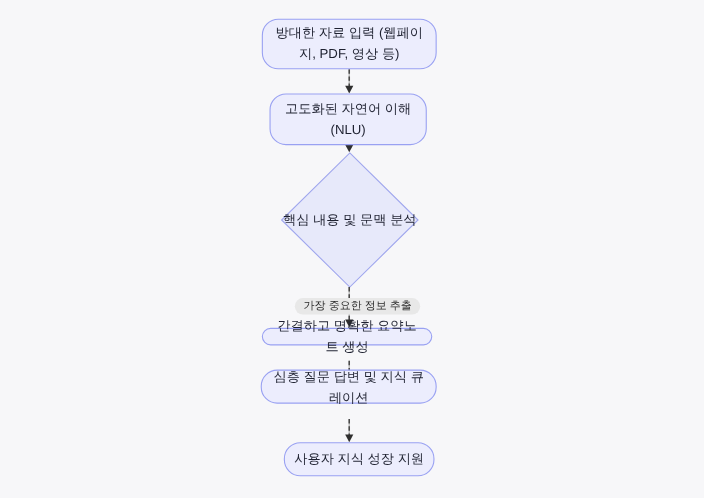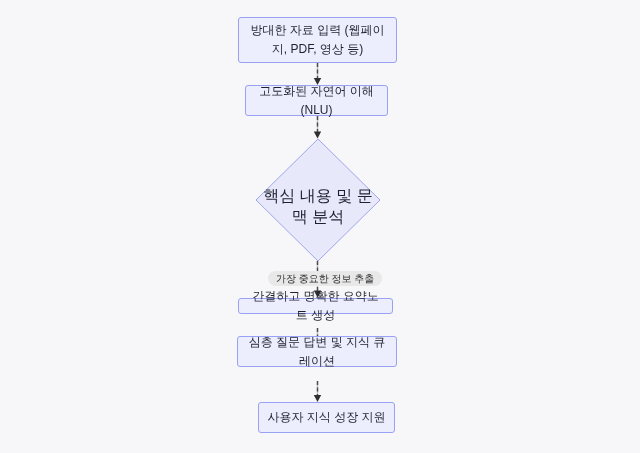--- a/index.html
+++ b/index.html
@@ -50,38 +50,38 @@
   .diamond{
     fill:var(--diamond-fill);
     stroke:var(--diamond-border);
     stroke-width:1;
   }
   .node{
     position:absolute;
     box-sizing:border-box;
     background:var(--node-fill);
     border:1px solid var(--node-border);
-    border-radius:3px;
+    border-radius:15px;
     display:flex;
     align-items:center;
     justify-content:center;
     text-align:center;
     color:var(--text-color);
     font-size:12px;
     line-height:1.55;
     padding:2px 8px;
   }
   .diamond-label{
     position:absolute;
     display:flex;
-    align-items:flex-start;
+    align-items:center;
     justify-content:center;
     text-align:center;
     color:var(--text-color);
-    font-size:16px;
+    font-size:12px;
     background:transparent;
     border:none;
     padding:0;
   }
   .edge-label{
     position:absolute;
     box-sizing:border-box;
     background:var(--label-bg);
     color:var(--label-text);
     font-size:10px;
@@ -133,21 +133,21 @@
       <line class="edge-under" x1="317.5" y1="381" x2="317.5" y2="396"></line>
       <line class="edge-line" x1="317.5" y1="381" x2="317.5" y2="396"></line>
       <polygon class="arrowhead" points="317.5,402 313.8,395 321.2,395"></polygon>
     </g>
   </svg>
 
   <div class="node" style="left:238px;top:17px;width:159px;height:46px;">
     <span>방대한 자료 입력 (웹페이지, PDF, 영상 등)</span>
   </div>
 
-  <div class="node" style="left:245px;top:85px;width:143px;height:31px;">
+  <div class="node" style="left:245px;top:85px;width:143px;height:47px;">
     <span>고도화된 자연어 이해 (NLU)</span>
   </div>
 
   <div class="diamond-label" style="left:256px;top:186px;width:124px;height:28px;">
     <span>핵심 내용 및 문맥 분석</span>
   </div>
 
   <div class="edge-label" style="left:268px;top:271px;min-width:109px;">
     <span>가장 중요한 정보 추출</span>
   </div>

